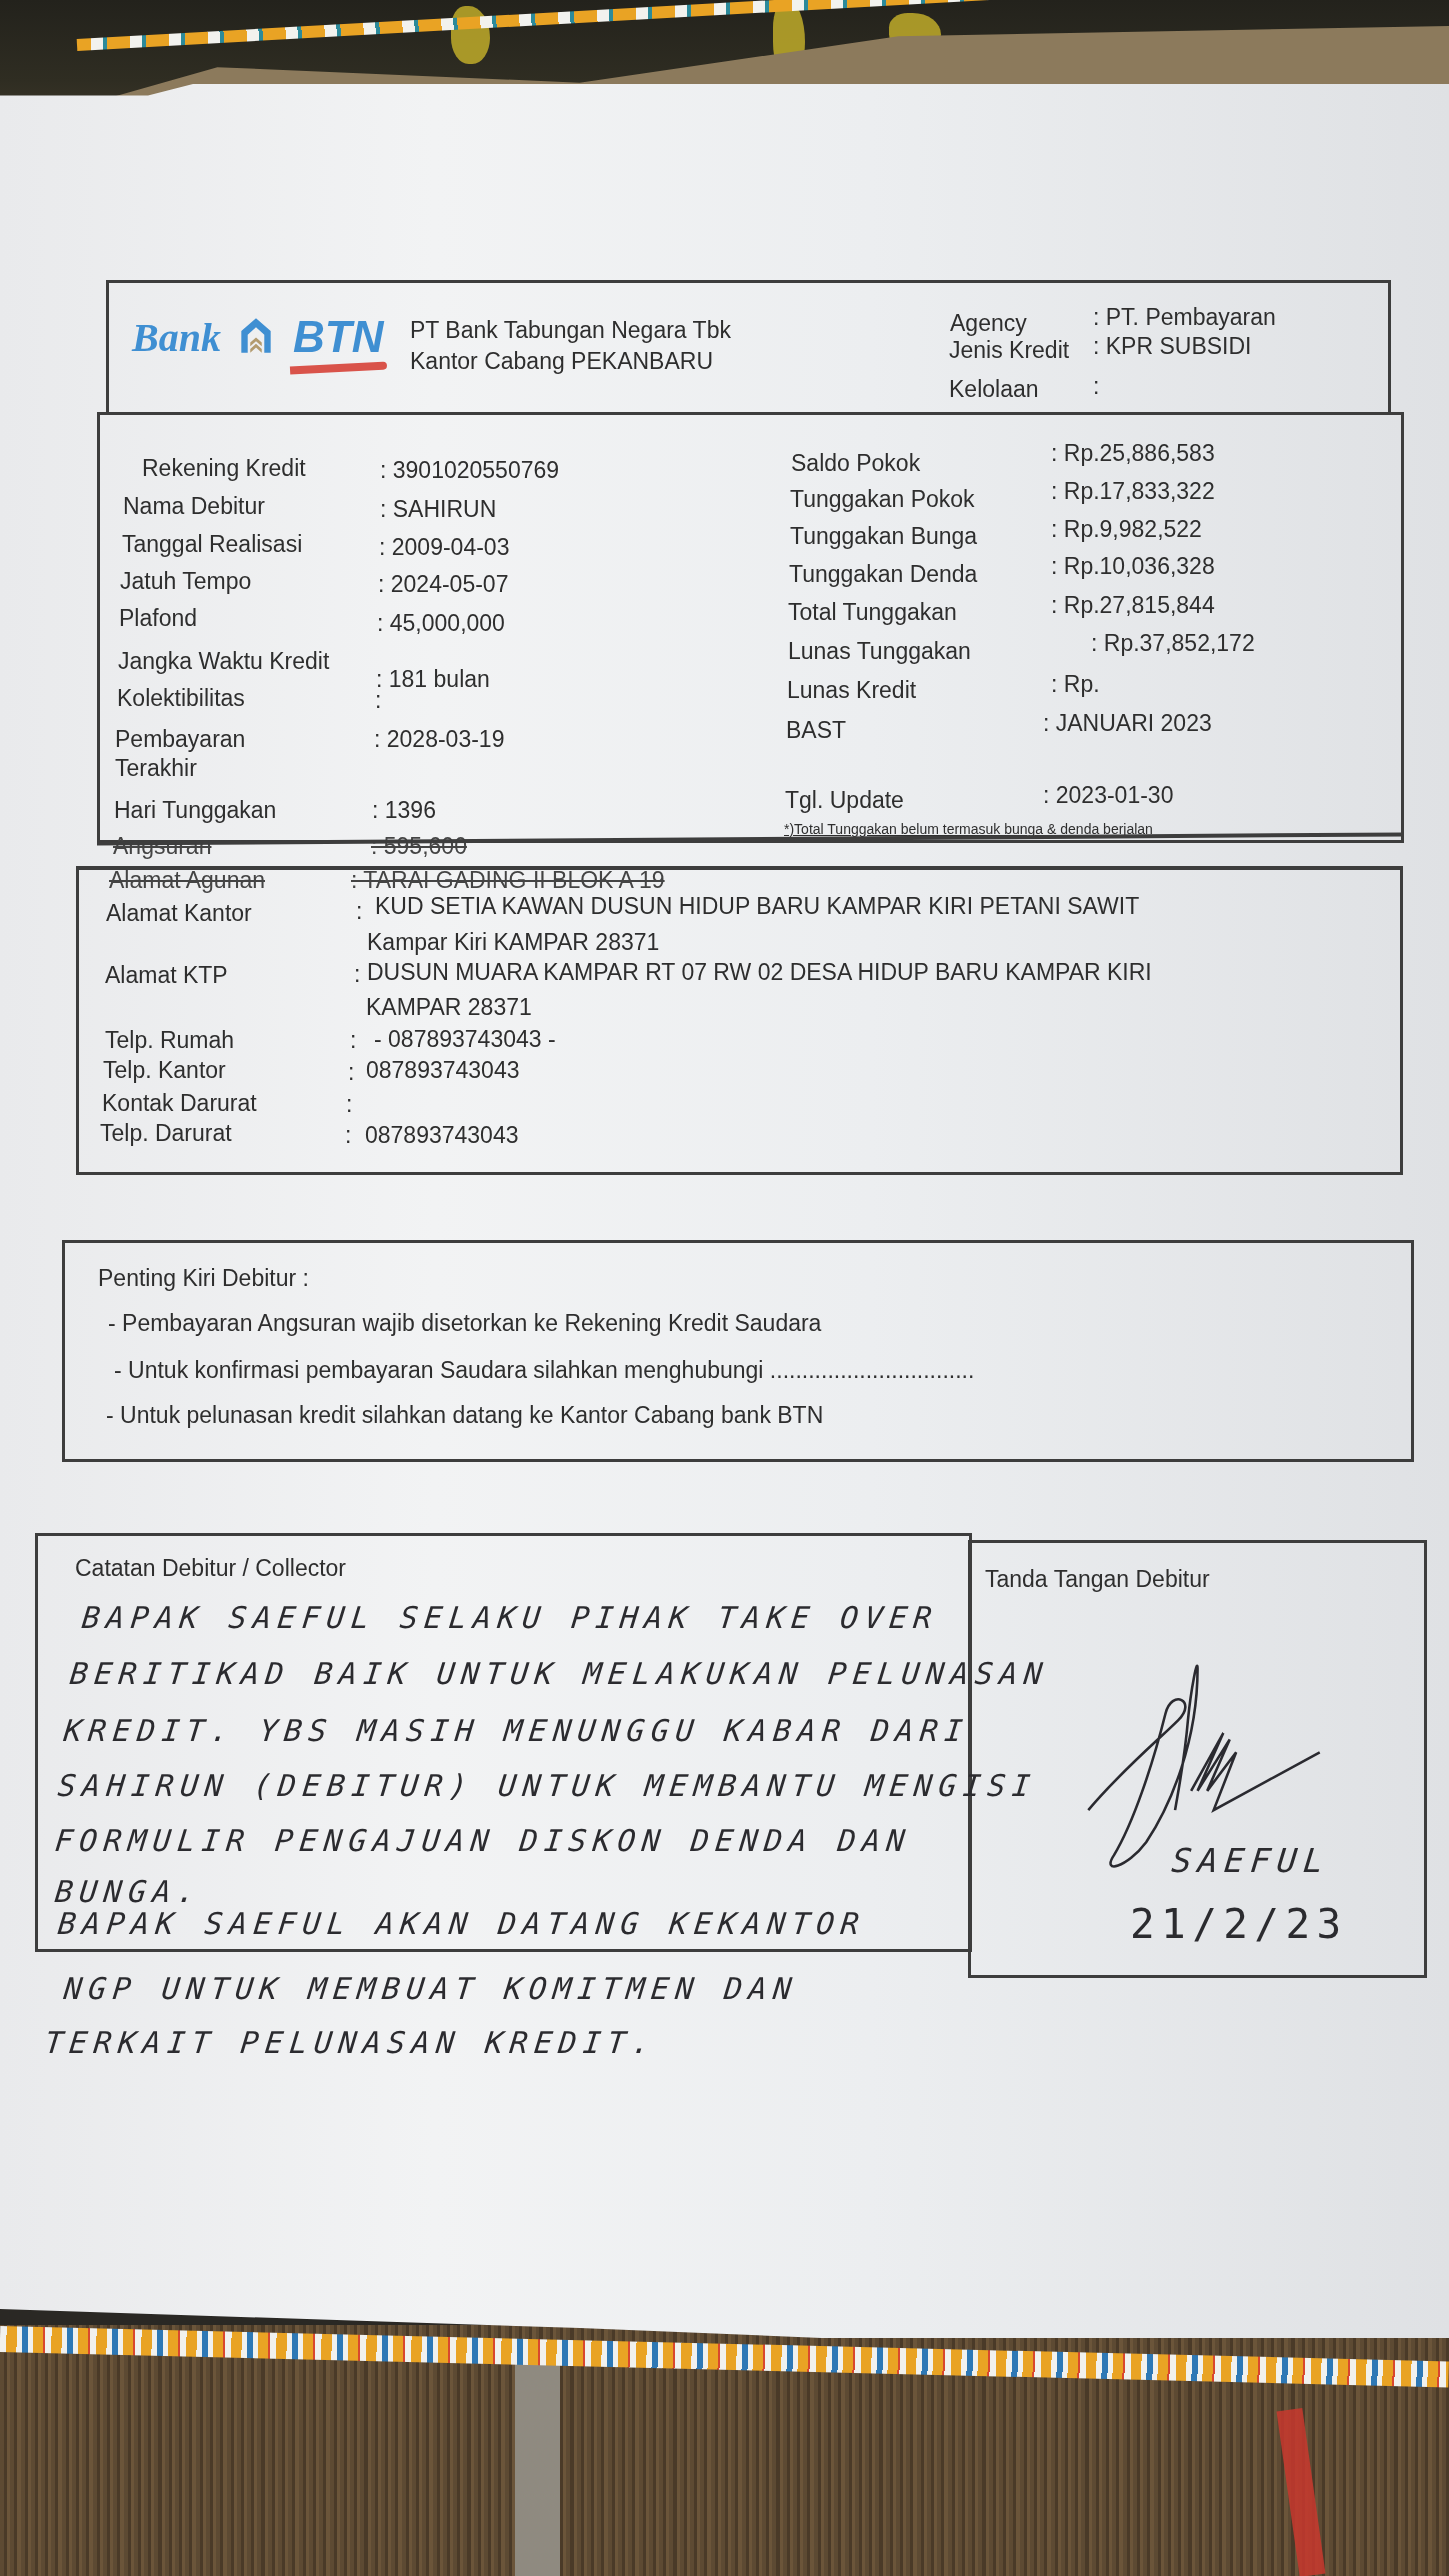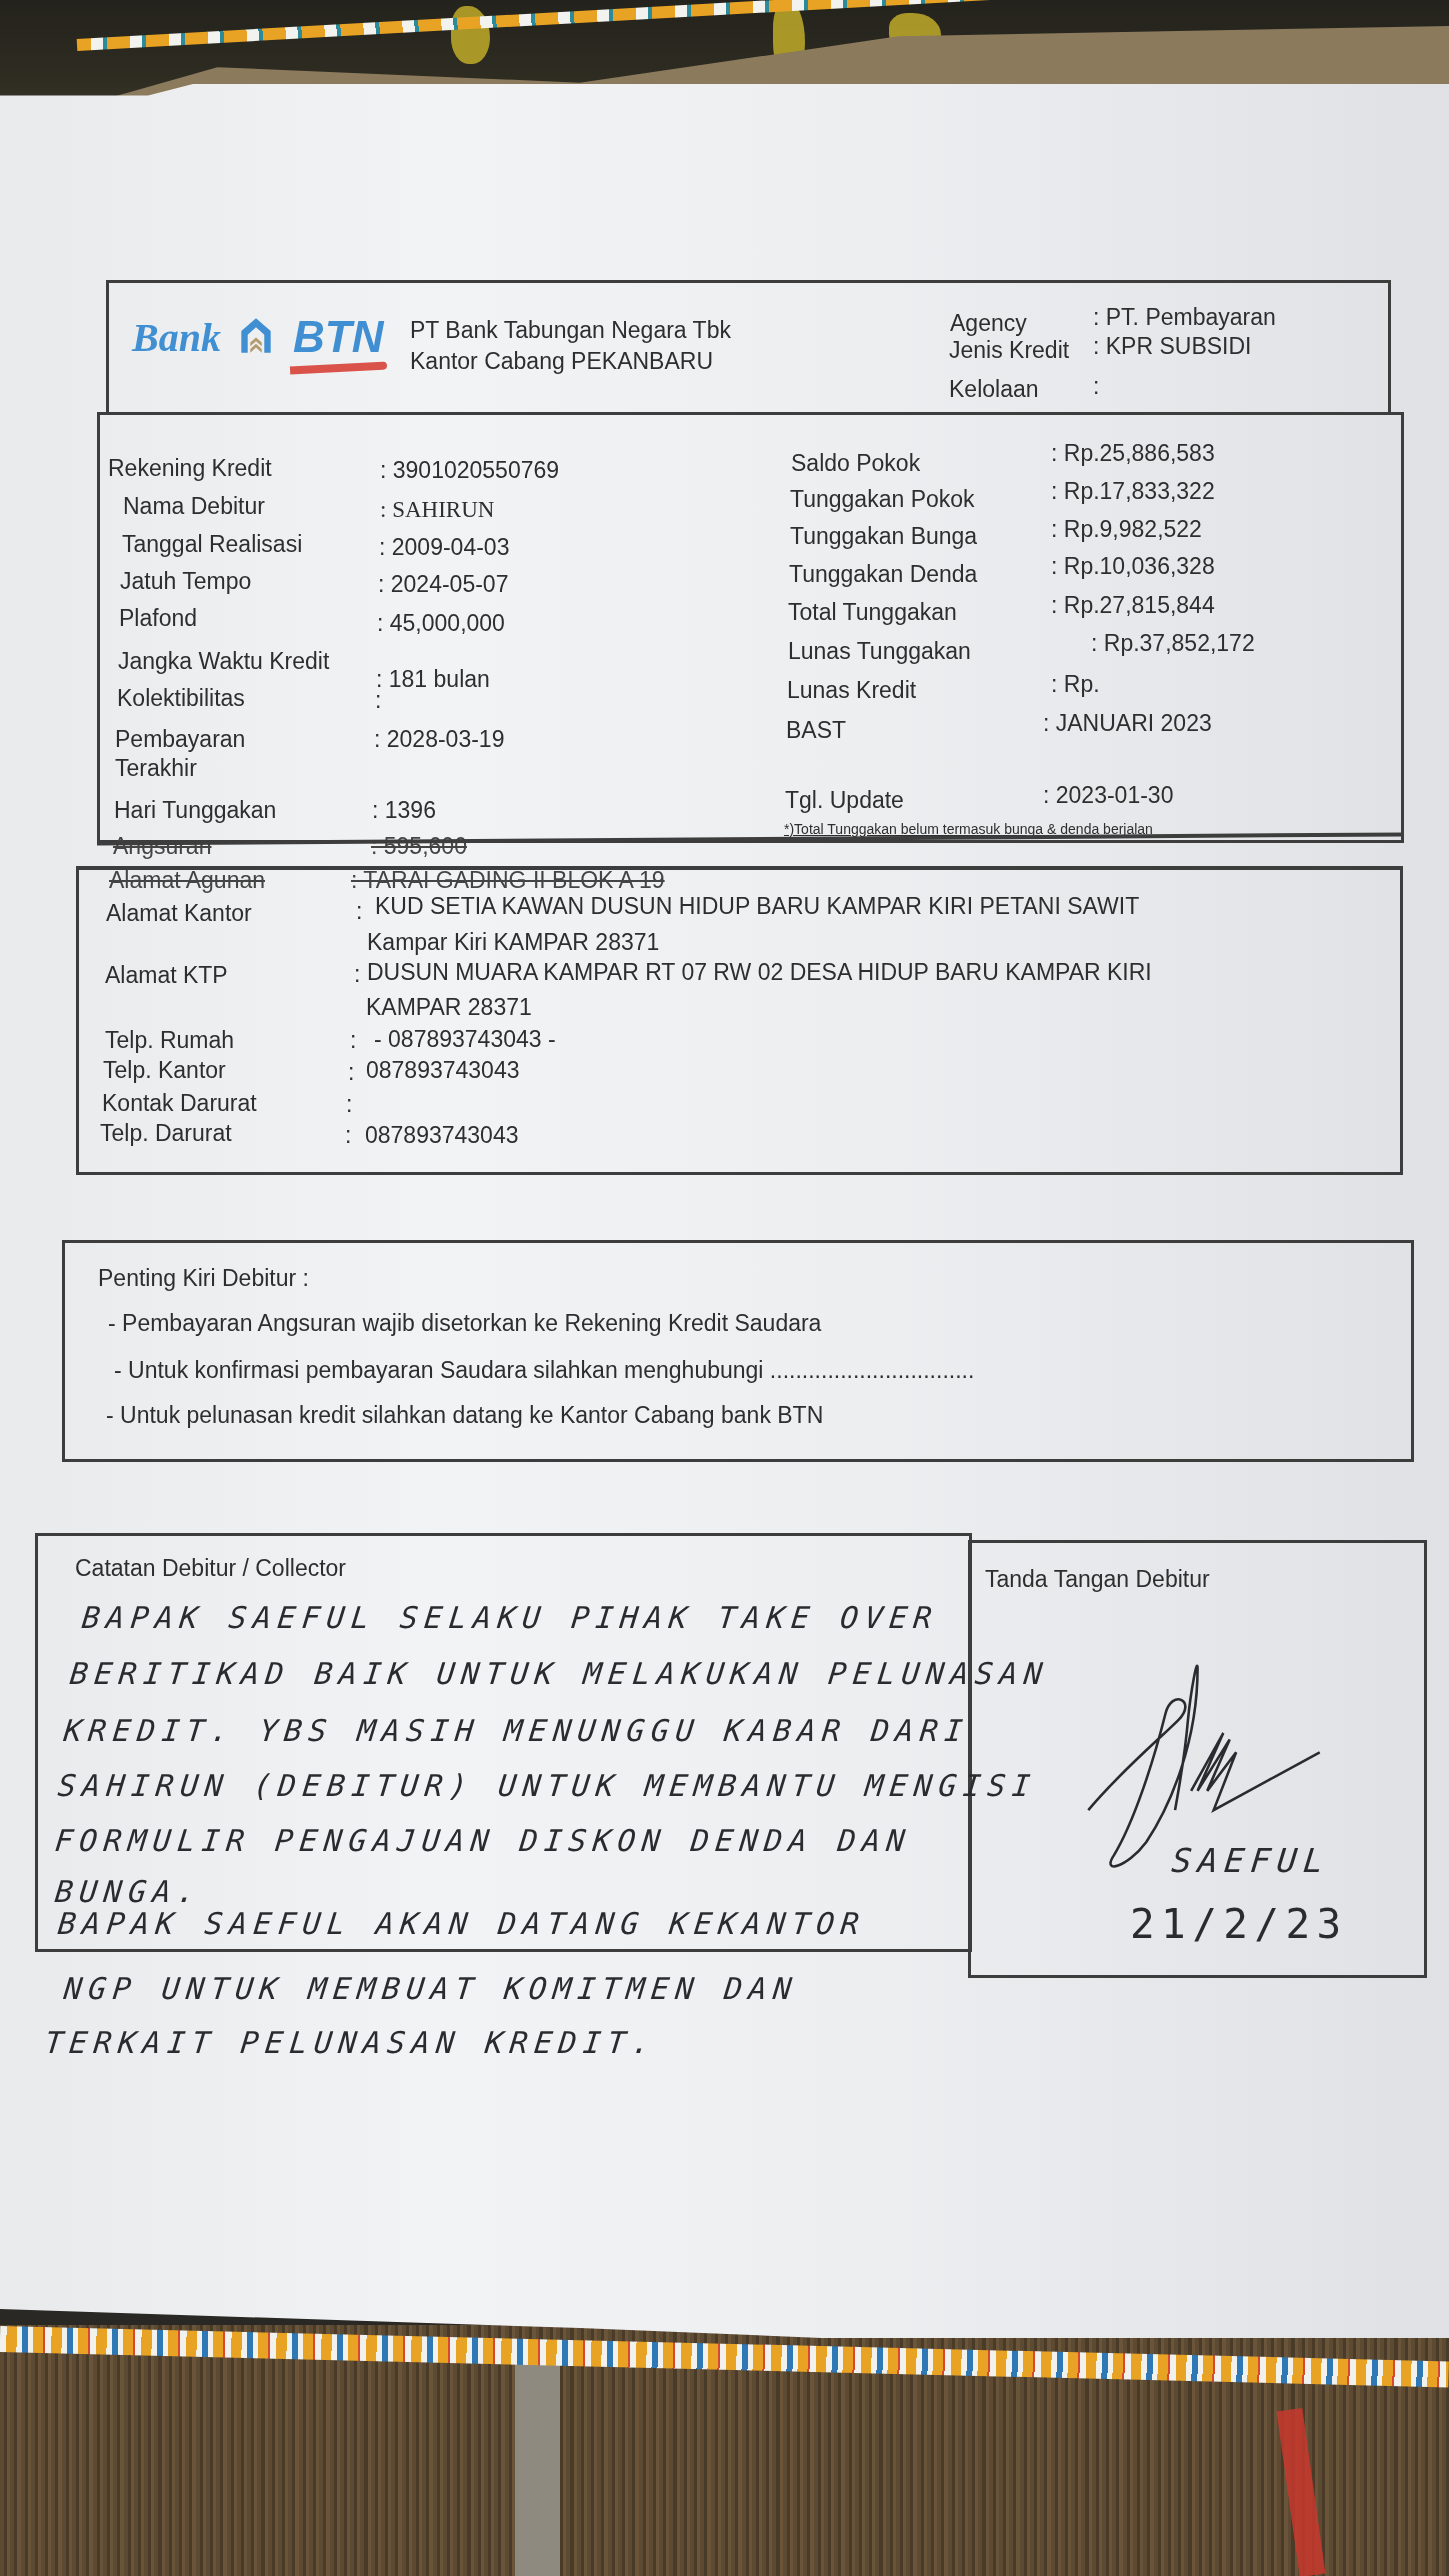--- a/index.html
+++ b/index.html
@@ -57,24 +57,24 @@
 <span class="txt" style="left:410px;top:319px;">PT Bank Tabungan Negara Tbk</span>
 <span class="txt" style="left:410px;top:350px;">Kantor Cabang PEKANBARU</span>
 
 <span class="txt" style="left:950px;top:312px;">Agency</span>
 <span class="txt" style="left:1093px;top:306px;">: PT. Pembayaran</span>
 <span class="txt" style="left:949px;top:339px;">Jenis Kredit</span>
 <span class="txt" style="left:1093px;top:335px;">: KPR SUBSIDI</span>
 <span class="txt" style="left:949px;top:378px;">Kelolaan</span>
 <span class="txt" style="left:1093px;top:375px;">:</span>
 
-<span class="txt" style="left:108px;top:457px;text-align:center;">Rekening Kredit</span>
+<span class="txt" style="left:142px;top:457px;text-align:center;">Rekening Kredit</span>
 <span class="txt" style="left:380px;top:459px;">: 3901020550769</span>
 <span class="txt" style="left:123px;top:495px;">Nama Debitur</span>
-<span class="txt" style="left:380px;top:498px;font-family:Liberation Serif, serif;">: SAHIRUN</span>
+<span class="txt" style="left:380px;top:498px;">: SAHIRUN</span>
 <span class="txt" style="left:122px;top:533px;">Tanggal Realisasi</span>
 <span class="txt" style="left:379px;top:536px;">: 2009-04-03</span>
 <span class="txt" style="left:120px;top:570px;">Jatuh Tempo</span>
 <span class="txt" style="left:378px;top:573px;">: 2024-05-07</span>
 <span class="txt" style="left:119px;top:607px;">Plafond</span>
 <span class="txt" style="left:377px;top:612px;">: 45,000,000</span>
 <span class="txt" style="left:118px;top:650px;">Jangka Waktu Kredit</span>
 <span class="txt" style="left:376px;top:650px;margin-top:18px;">: 181 bulan</span>
 <span class="txt" style="left:117px;top:687px;">Kolektibilitas</span>
 <span class="txt" style="left:375px;top:689px;">:</span>

